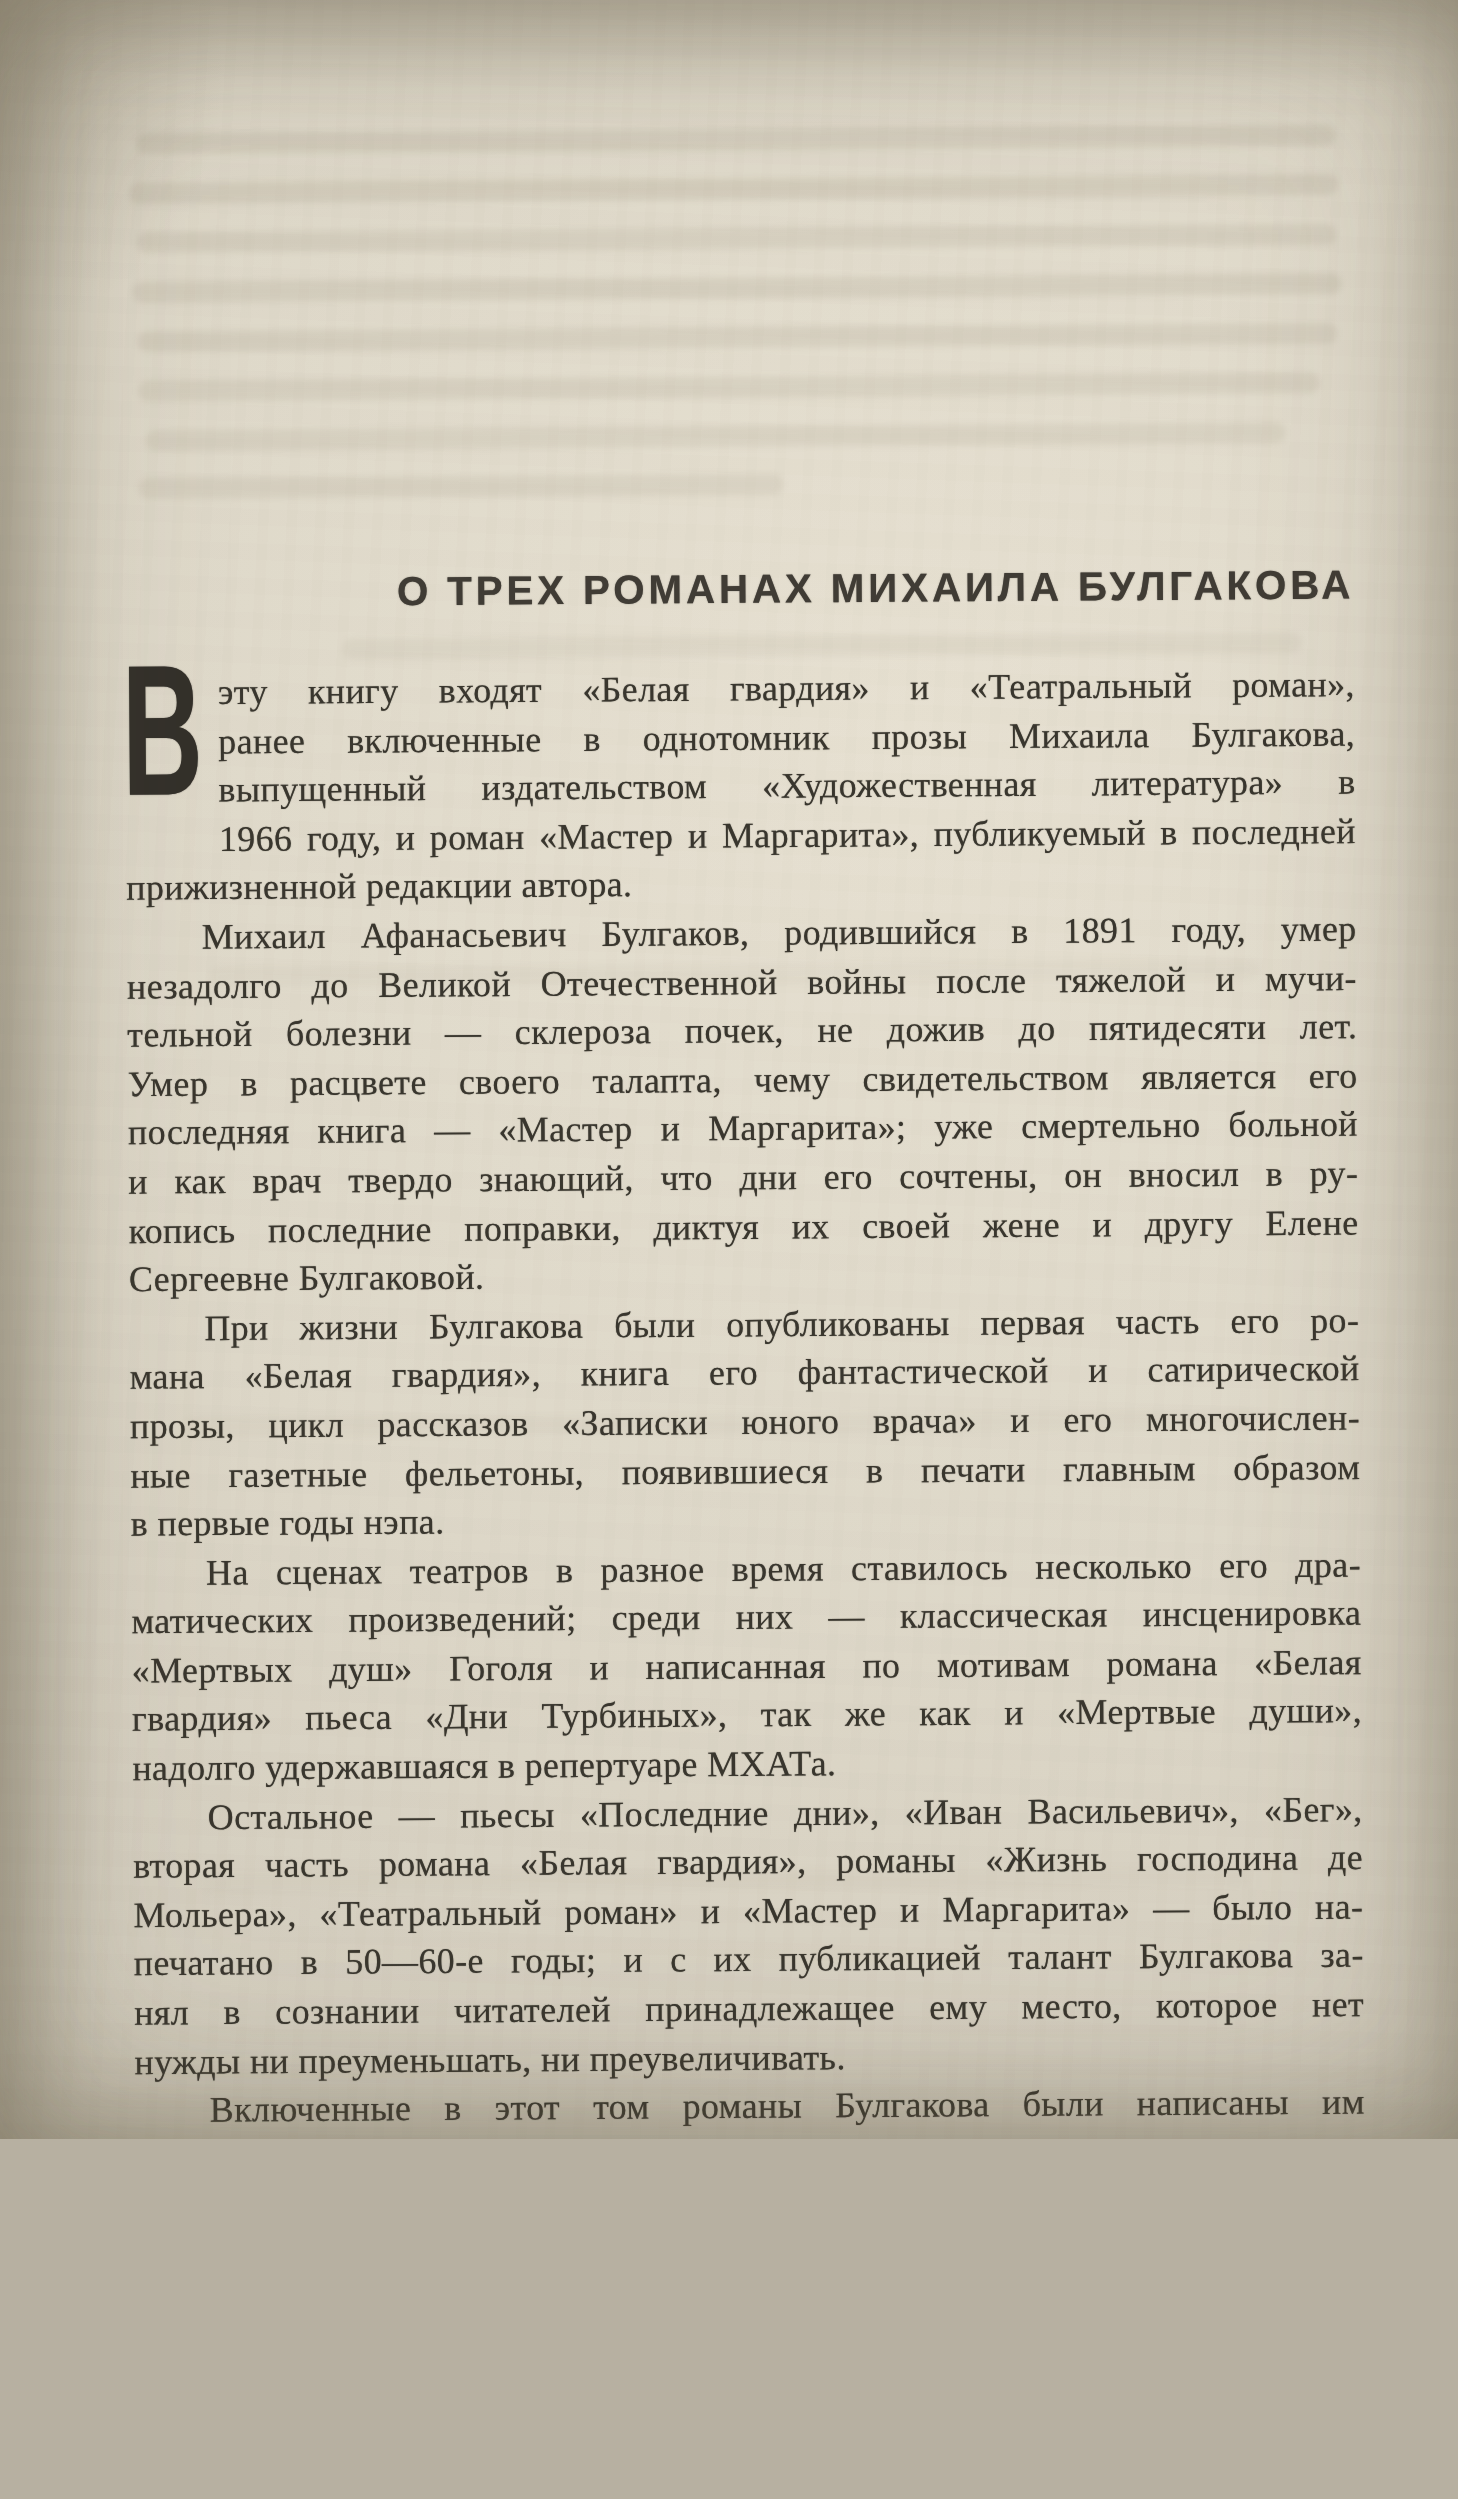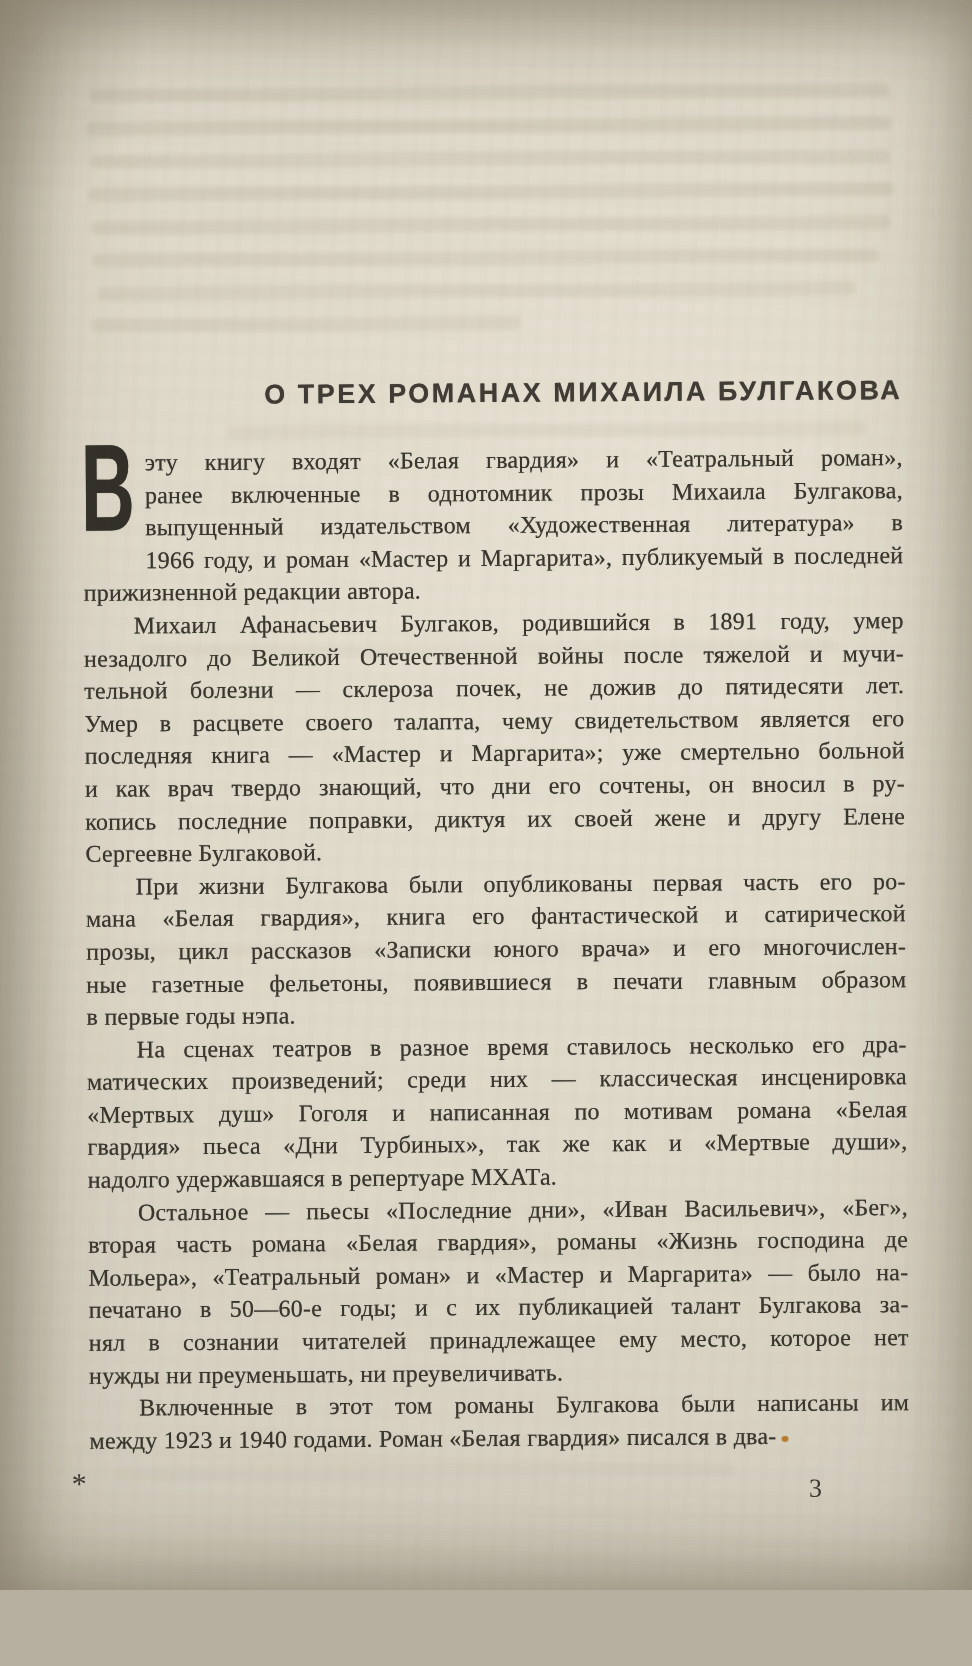--- a/index.html
+++ b/index.html
@@ -2,21 +2,21 @@
 <html lang="ru"><head>
 <meta charset="utf-8">
 <style>
   html,body{margin:0;padding:0;}
   body{
     width:972px;height:1666px;overflow:hidden;
     background:#b7b0a1;
     font-family:"Liberation Serif", serif;
   }
   .photo{
-    position:relative;width:972px;height:1590px;overflow:hidden;
+    position:relative;width:972px;height:1426px;overflow:hidden;
     background:
       radial-gradient(ellipse 130% 90% at 62% 34%, #e6e0d1 0%, #ddd7c8 45%, #d2ccbd 78%, #c6bfaf 100%),
       #d7d1c3;
   }
   .vignette{
     position:absolute;inset:0;pointer-events:none;
     box-shadow:
       inset 0 0 140px rgba(96,88,66,.38),
       inset 0 26px 60px rgba(96,88,66,.22),
       inset 24px 0 60px rgba(96,88,66,.18),

